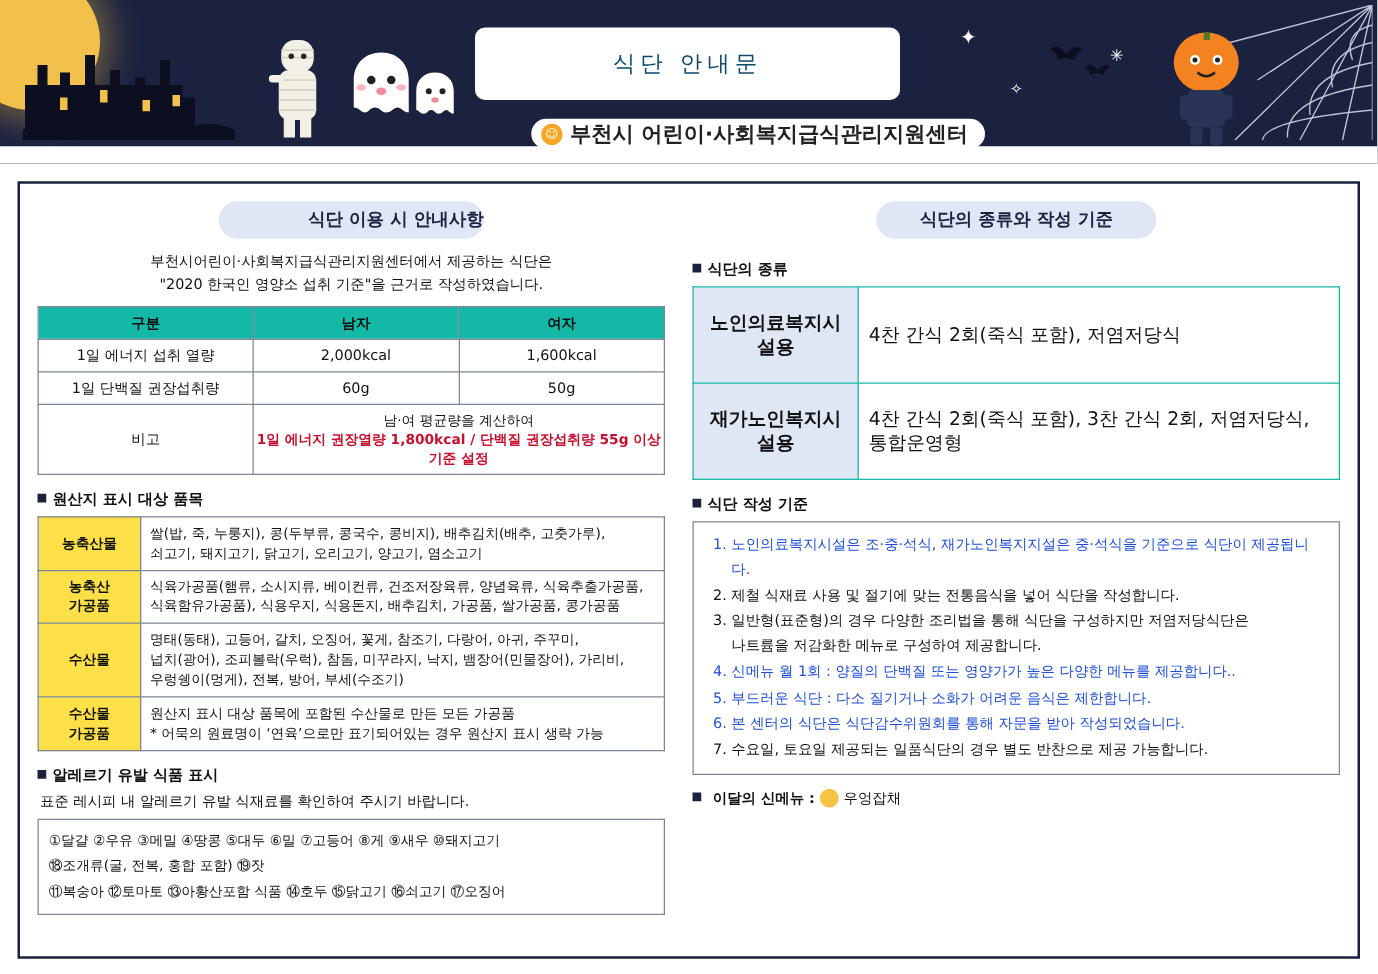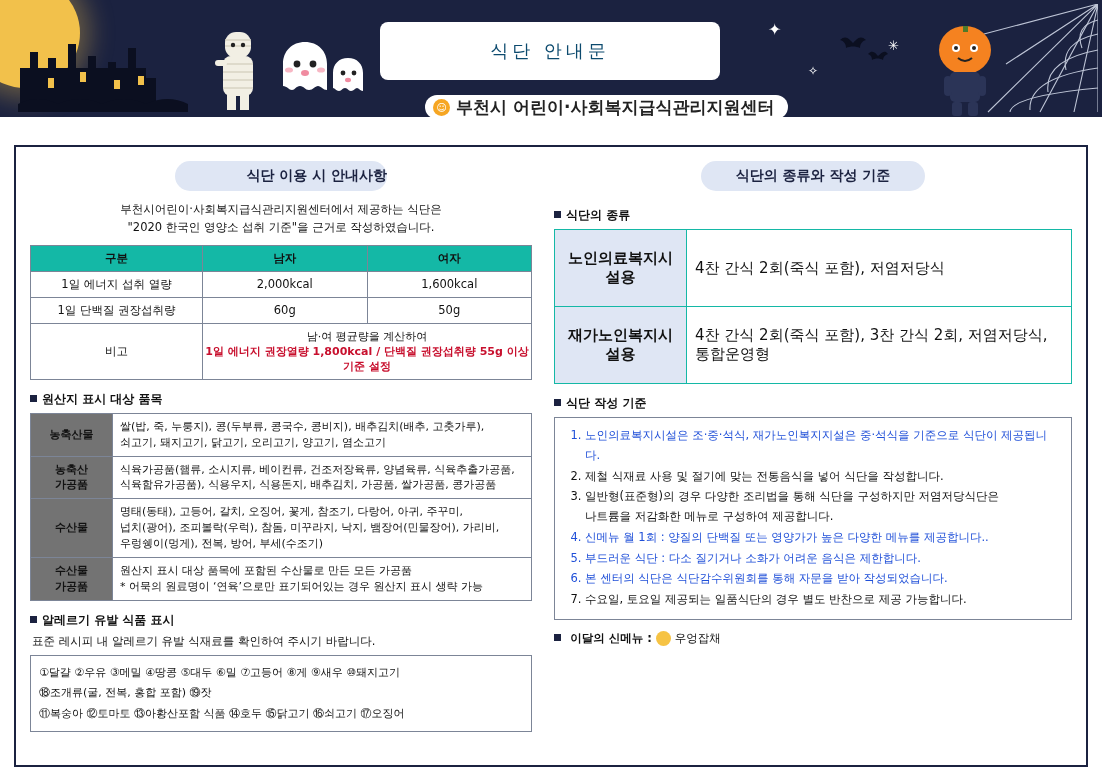--- a/index.html
+++ b/index.html
@@ -95,21 +95,21 @@
   .note-gray { color:#111; font-size:11px; }
 
   .hd { font-size:12px; font-weight:bold; color:#111; margin:11px 0 5px 0; }
   .hd .sq { display:inline-block; width:7px; height:7px; background:#1b2240; margin-right:5px; vertical-align:1px;}
 
   .t-origin td {
     border:1px solid #7c8597; font-size:11px; color:#111; padding:5px 7px; line-height:1.45;
     vertical-align:middle;
   }
   .t-origin td.cat {
-    width:82px; text-align:center; font-weight:bold; background:#737373;
+    width:82px; text-align:center; font-weight:bold; background:#fde047;
   }
   .allergy-note { font-size:11.5px; color:#111; margin:4px 0 6px 2px;}
   .allergy-box {
     border:1px solid #7c8597; padding:7px 8px; font-size:11px; line-height:1.85; color:#111;
   }
 
   
   .t-kind td {
     border:1px solid #14b8a6; font-size:15px; padding:19px 8px; color:#111;
   }

